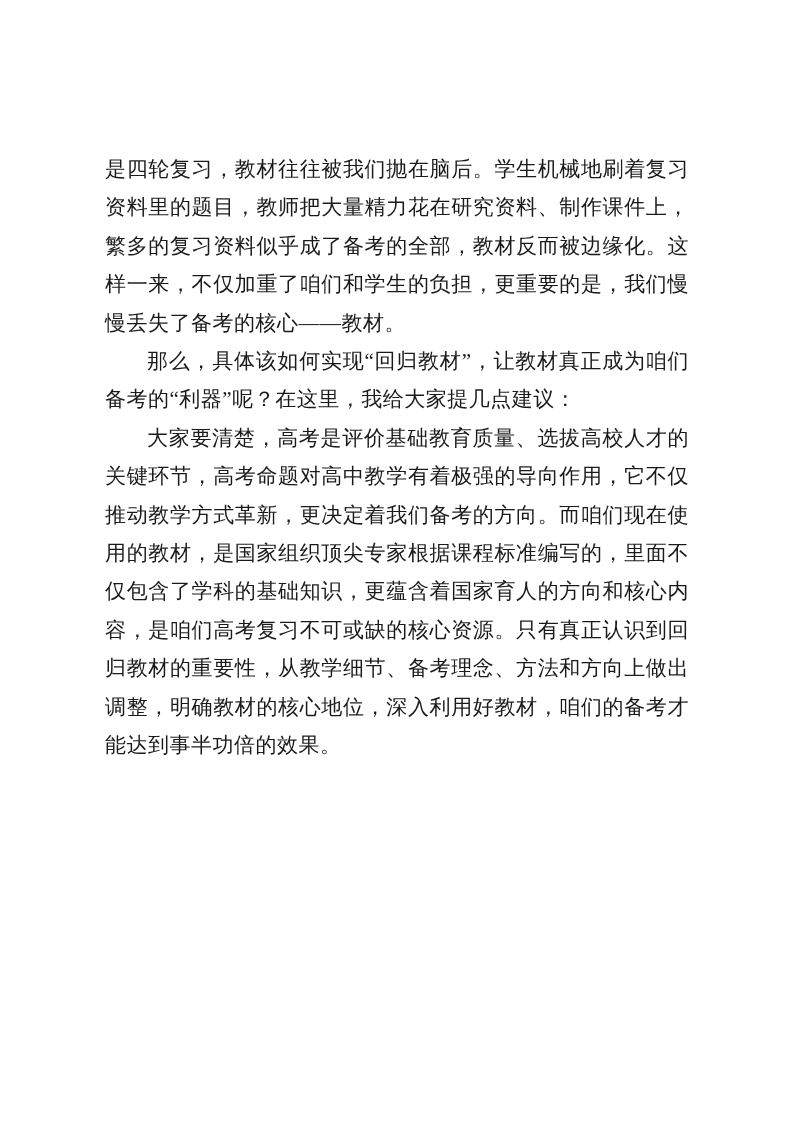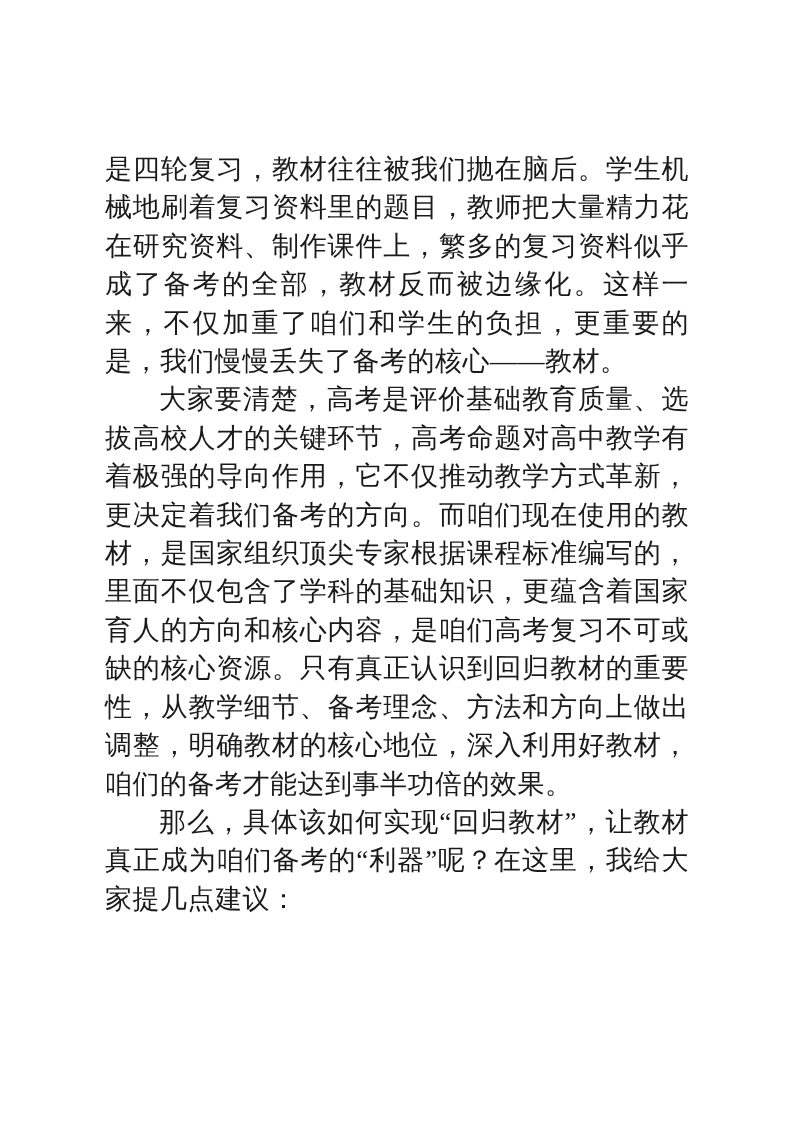--- a/index.html
+++ b/index.html
@@ -19,35 +19,35 @@
   }
   .text-block {
     position: absolute;
     left: 105px;
     top: 150px;
     width: 584px;
   }
   .para {
     margin: 0;
     padding: 0;
-    font-size: 27px;
+    font-size: 21px;
     line-height: 38.4px;
     text-align: justify;
     text-align-last: left;
     text-justify: inter-ideograph;
     letter-spacing: 0.5px;
     word-break: break-all;
     color: #1a1a1a;
   }
   .para.indent {
     text-indent: 2em;
   }
 </style>
 </head>
 <body>
 
 <div class="page">
   <div class="text-block">
     <p class="para">是四轮复习，教材往往被我们抛在脑后。学生机械地刷着复习资料里的题目，教师把大量精力花在研究资料、制作课件上，繁多的复习资料似乎成了备考的全部，教材反而被边缘化。这样一来，不仅加重了咱们和学生的负担，更重要的是，我们慢慢丢失了备考的核心——教材。</p>
+    <p class="para indent">那么，具体该如何实现“回归教材”，让教材真正成为咱们备考的“利器”呢？在这里，我给大家提几点建议：</p>
     <p class="para indent">大家要清楚，高考是评价基础教育质量、选拔高校人才的关键环节，高考命题对高中教学有着极强的导向作用，它不仅推动教学方式革新，更决定着我们备考的方向。而咱们现在使用的教材，是国家组织顶尖专家根据课程标准编写的，里面不仅包含了学科的基础知识，更蕴含着国家育人的方向和核心内容，是咱们高考复习不可或缺的核心资源。只有真正认识到回归教材的重要性，从教学细节、备考理念、方法和方向上做出调整，明确教材的核心地位，深入利用好教材，咱们的备考才能达到事半功倍的效果。</p>
-    <p class="para indent">那么，具体该如何实现“回归教材”，让教材真正成为咱们备考的“利器”呢？在这里，我给大家提几点建议：</p>
   </div>
 </div>
 
 </body></html>

